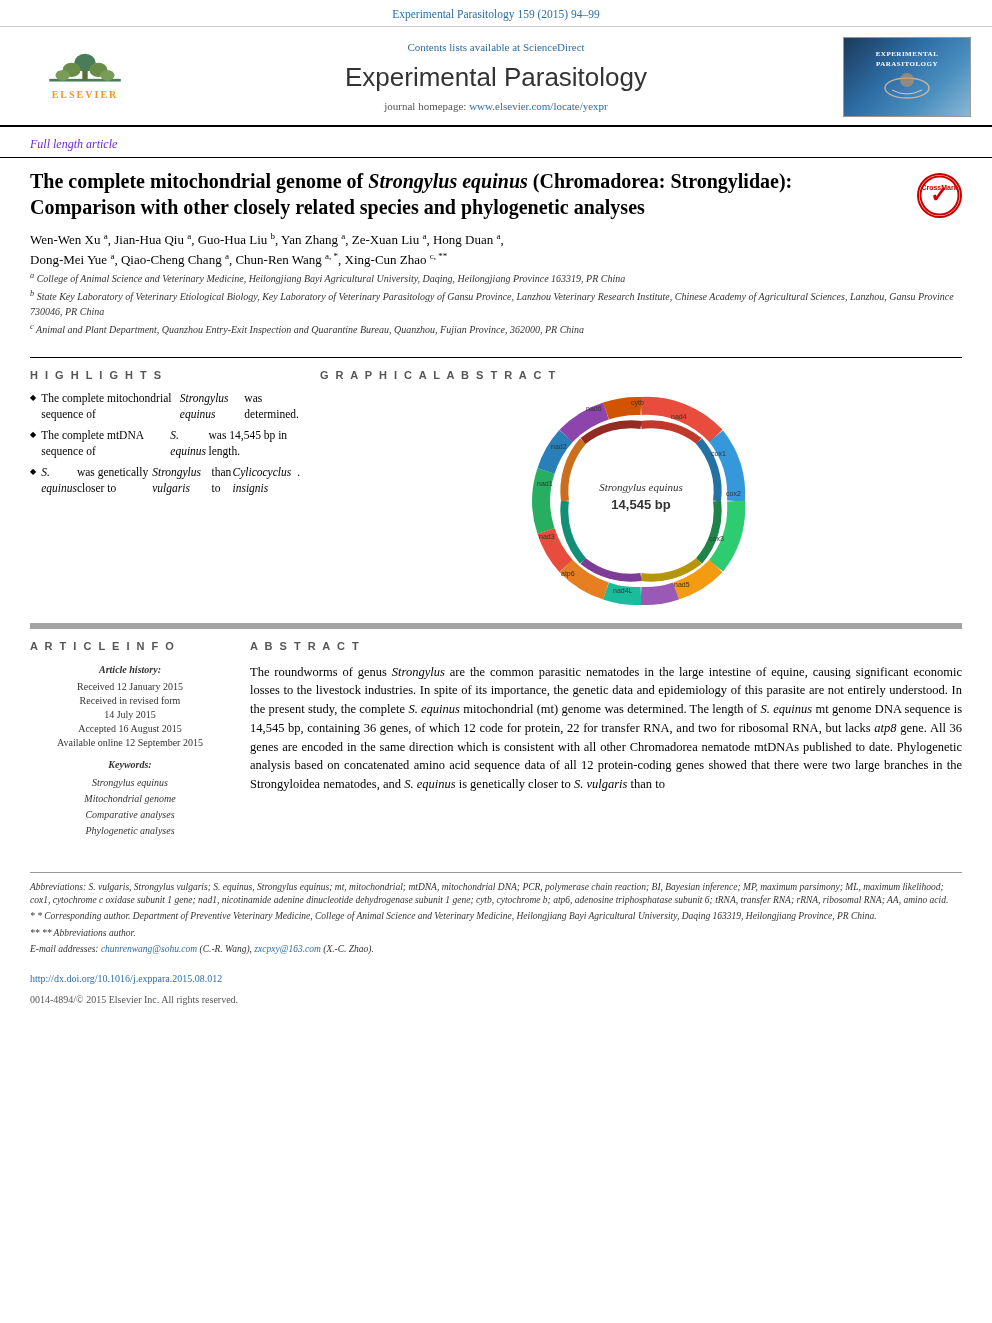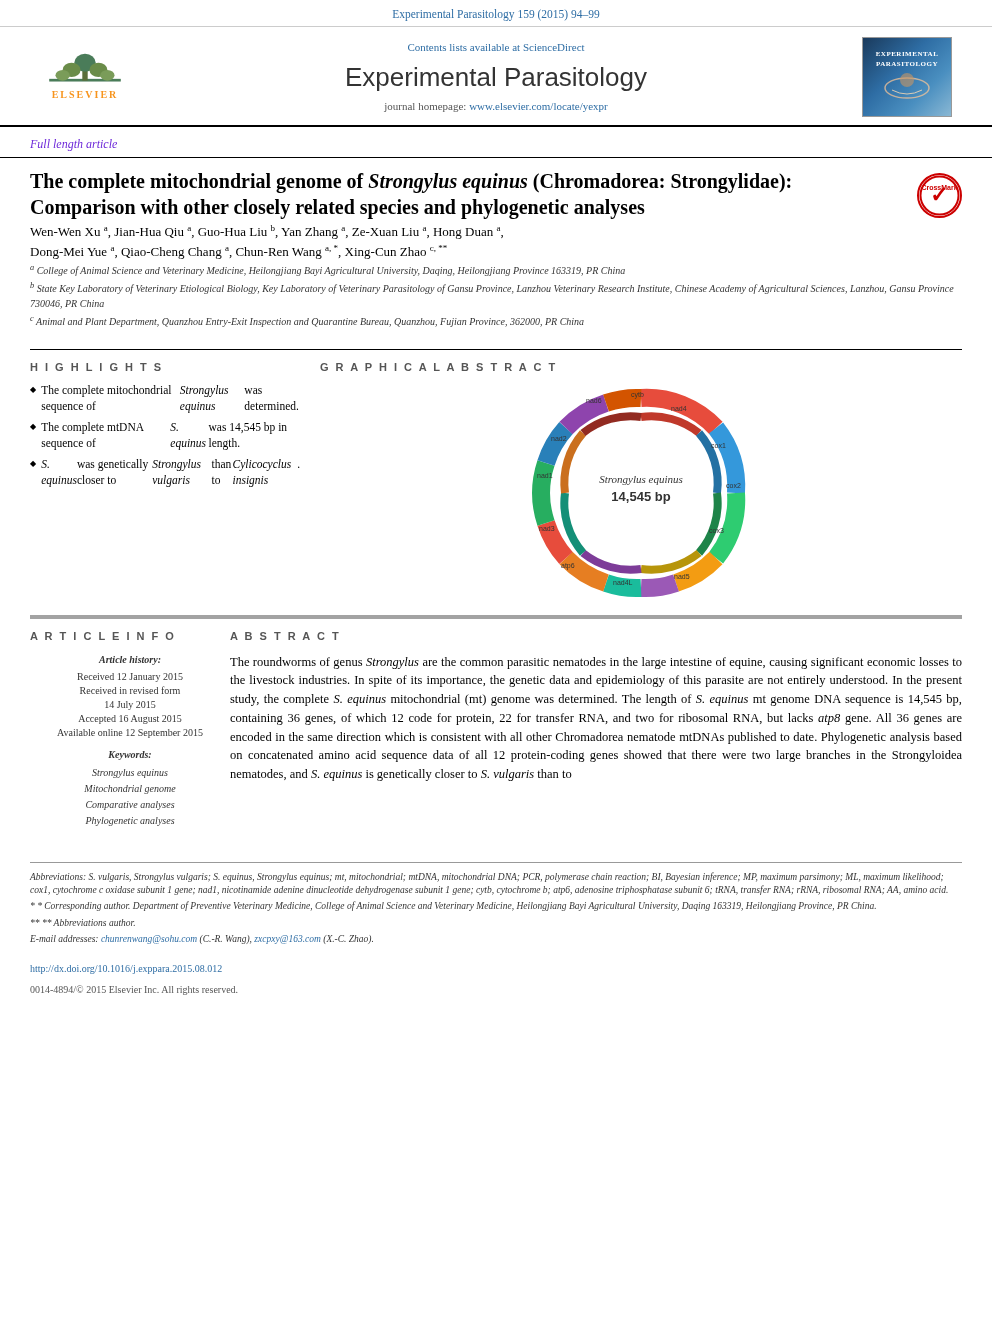--- a/index.html
+++ b/index.html
@@ -88,21 +88,21 @@
       color: #2e6da4;
       text-decoration: none;
     }
     .journal-right {
       width: 130px;
       display: flex;
       align-items: center;
       justify-content: center;
     }
     .journal-cover {
-      width: 90px;
+      width: 128px;
       height: 80px;
       background: linear-gradient(135deg, #1a3a5c 0%, #2e6da4 40%, #4a8fc0 70%, #8ab8d4 100%);
       border: 1px solid #999;
       display: flex;
       align-items: center;
       justify-content: center;
       overflow: hidden;
     }
     .journal-cover-inner {
       color: white;
@@ -123,21 +123,21 @@
       color: #6d28d9;
     }
     
     .main-content {
       padding: 10px 30px;
     }
     
     .article-title-section {
       display: flex;
       align-items: flex-start;
-      margin-bottom: 2px;
+      margin-bottom: 10px;
     }
     .article-title {
       flex: 1;
       font-size: 20px;
       font-weight: bold;
       line-height: 1.3;
       color: #000;
     }
     .article-title em {
       font-style: italic;
@@ -232,22 +232,23 @@
       align-items: center;
       justify-content: center;
     }
     .circular-diagram {
       width: 220px;
       height: 220px;
     }
     
     .bottom-two-col {
       display: flex;
+      gap: 20px;
       margin-top: 12px;
-      border-top: 4px solid #a3a3a3;
+      border-top: 6px solid #a3a3a3;
       padding-top: 10px;
     }
     .article-info-col {
       width: 200px;
       flex-shrink: 0;
     }
     .abstract-col {
       flex: 1;
     }
     .article-info-group {

